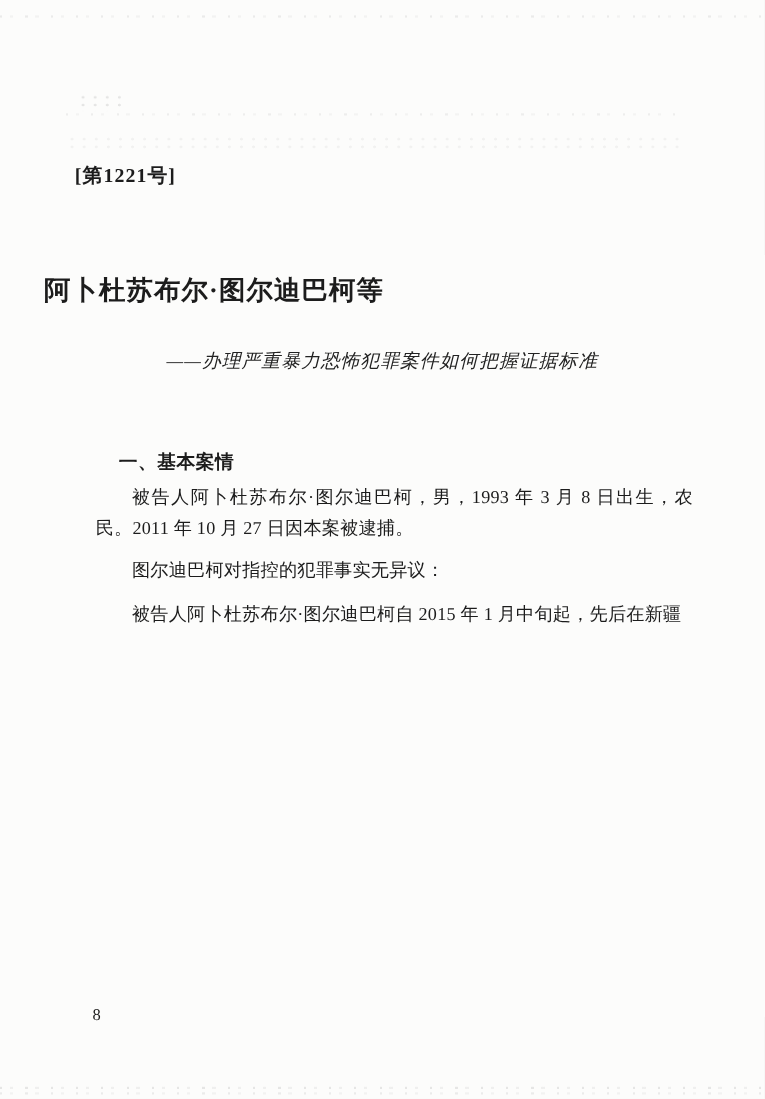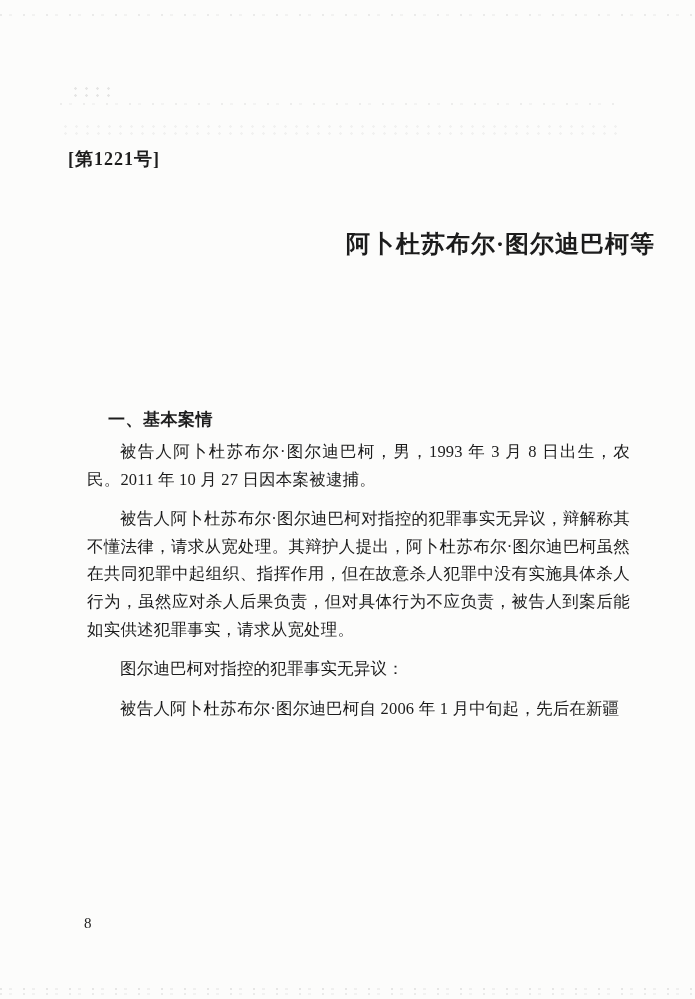--- a/index.html
+++ b/index.html
@@ -46,23 +46,23 @@
     left: 68px;
     top: 147px;
     font-size: 18px;
     font-weight: bold;
     letter-spacing: 1px;
     text-align: center;
   }
   .title-block {
     position: absolute;
     left: 40px;
-    top: 224px;
+    top: 245px;
     width: 615px;
-    text-align: right;
+    text-align: left;
   }
   .title-line {
     display: block;
     font-size: 24px;
     font-weight: bold;
     line-height: 41px;
     letter-spacing: 1px;
     white-space: nowrap;
   }
   .subtitle {
@@ -117,25 +117,25 @@
   <div class="speck speck-b"></div>
   <div class="noise noise-bottom-1"></div>
   <div class="noise noise-bottom-2"></div>
 
   <div class="case-number">[第1221号]</div>
 
   <div class="title-block">
     <span class="title-line">阿卜杜苏布尔·图尔迪巴柯等</span>
   </div>
 
+  <div class="subtitle">——办理严重暴力恐怖犯罪案件如何把握证据标准</div>
 
   <h2 class="section-heading">一、基本案情</h2>
 
   <div class="body-text">
     <p>被告人阿卜杜苏布尔·图尔迪巴柯，男，1993 年 3 月 8 日出生，农民。2011 年 10 月 27 日因本案被逮捕。</p>
-    <p>被告人阿卜杜苏布尔·图尔迪巴柯对指控的犯罪事实无异议，辩解称其不懂法律，请求从宽处理。其辩护人提出，阿卜杜苏布尔·图尔迪巴柯虽然在共同犯罪中起组织、指挥作用，但在故意杀人犯罪中没有实施具体杀人行为，虽然应对杀人后果负责，但对具体行为不应负责，被告人到案后能如实供述犯罪事实，请求从宽处理。</p>
     <p>图尔迪巴柯对指控的犯罪事实无异议：</p>
-    <p>被告人阿卜杜苏布尔·图尔迪巴柯自 2006 年 1 月中旬起，先后在新疆</p>
+    <p>被告人阿卜杜苏布尔·图尔迪巴柯自 2015 年 1 月中旬起，先后在新疆</p>
   </div>
 
   <div class="page-number">8</div>
 
 </div>
 
 </body></html>

